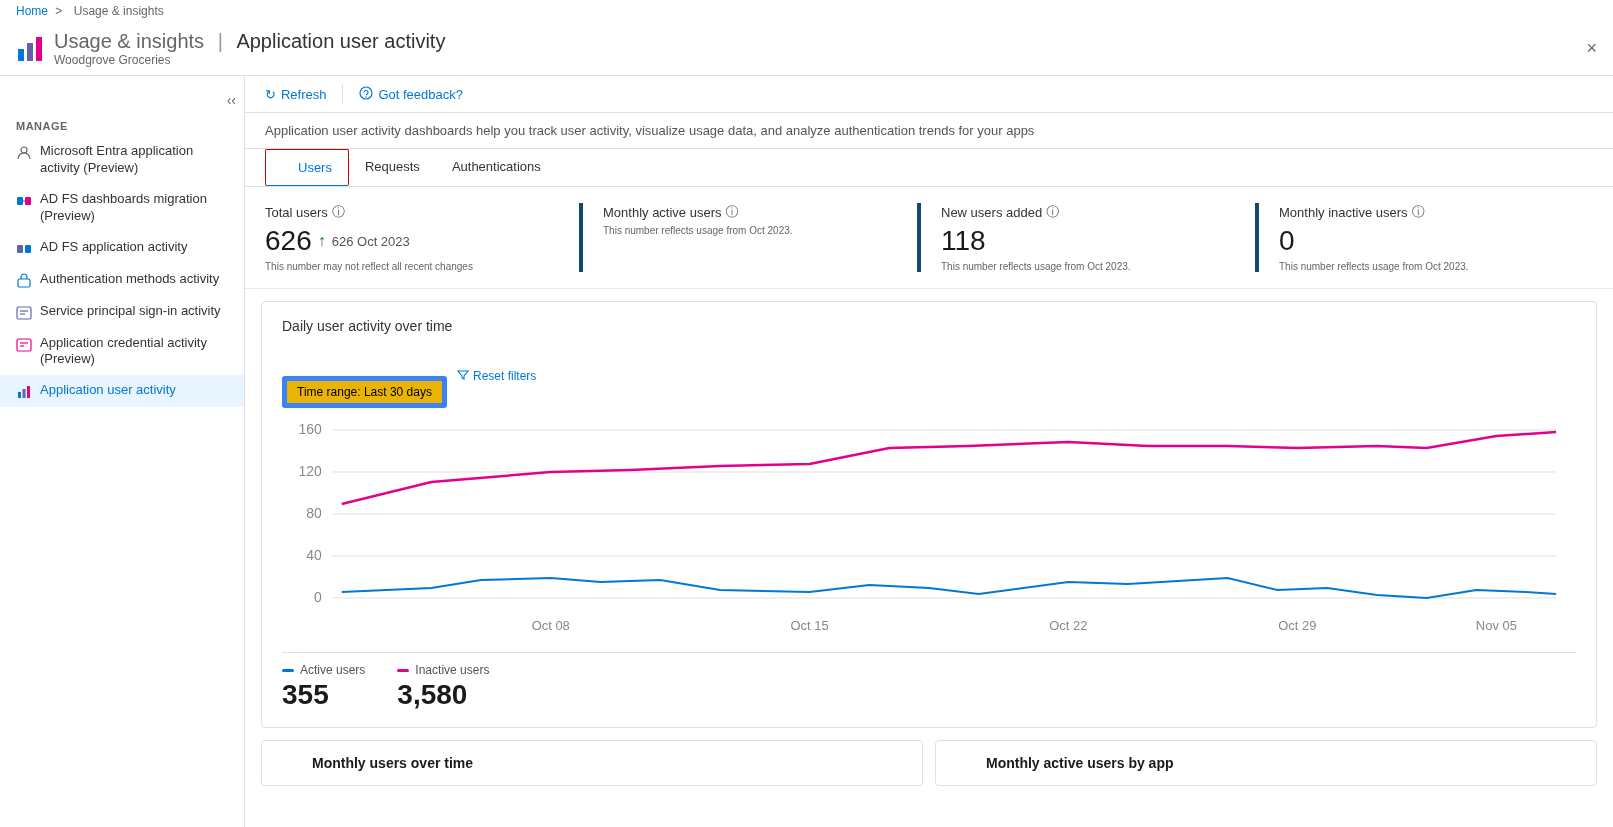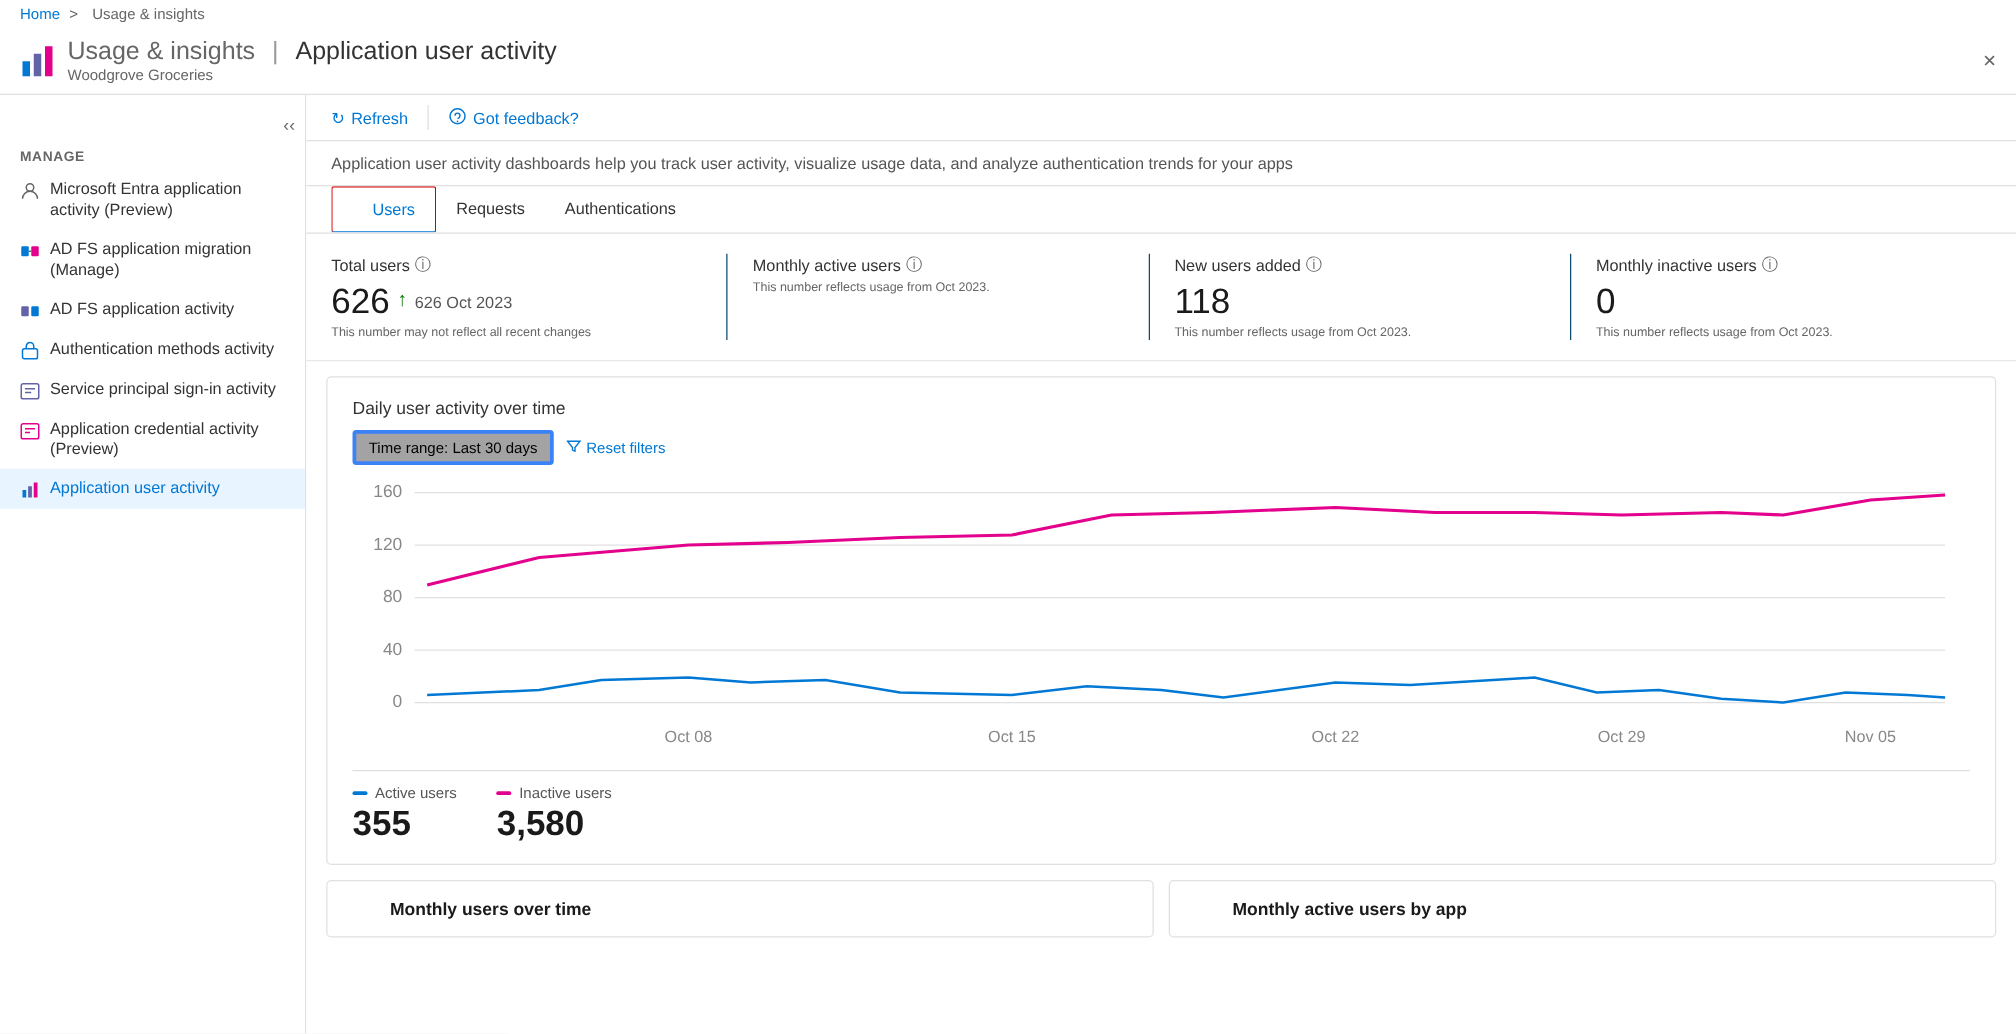--- a/index.html
+++ b/index.html
@@ -44,32 +44,32 @@
 
     
     .tabs { display: flex; align-items: center; gap: 0; padding: 0 20px; border-bottom: 1px solid #e0e0e0; }
     .tab { padding: 10px 16px; cursor: pointer; font-size: 13px; color: #333; border-bottom: 2px solid transparent; }
     .tab.active { color: #0078d4; border-bottom: 2px solid #0078d4; font-weight: 500; border: 2px solid #c00; border-bottom: 2px solid #0078d4; background: transparent; }
     .tab.active { border: 1.5px solid #c00; border-radius: 2px; color: #0078d4; }
 
     
     .stats-row { display: flex; gap: 0; padding: 16px 20px; border-bottom: 1px solid #e8e8e8; }
     .stat-card { flex: 1; padding: 0 20px 0 0; }
-    .stat-card:not(:last-child) { border-right: 1px solid #0c4a6e; margin-right: 20px; }
+    .stat-card:not(:last-child) { border-right: 4px solid #0c4a6e; margin-right: 20px; }
     .stat-label { font-size: 13px; color: #333; display: flex; align-items: center; gap: 4px; margin-bottom: 4px; }
     .stat-label .info-icon { color: #666; font-size: 13px; cursor: pointer; }
     .stat-value { font-size: 28px; font-weight: 300; color: #1a1a1a; display: flex; align-items: center; gap: 6px; }
     .stat-value .arrow-up { color: #107c10; font-size: 16px; }
     .stat-note { font-size: 10px; color: #666; margin-top: 4px; }
 
     
     .chart-section { padding: 16px 20px; border: 1px solid #e0e0e0; margin: 12px 16px; border-radius: 4px; }
     .chart-title { font-size: 14px; font-weight: 400; margin-bottom: 10px; }
     .chart-controls { display: flex; align-items: center; gap: 10px; margin-bottom: 12px; }
-    .time-range-btn { background: #a3a3a3; border: 3px solid #3b82f6; border-radius: 3px; padding: 4px 10px; font-size: 12px; cursor: pointer; }
+    .time-range-btn { background: #eab308; border: 5px solid #3b82f6; border-radius: 3px; padding: 4px 10px; font-size: 12px; cursor: pointer; margin-top: 32px; }
     .reset-btn { background: none; border: none; cursor: pointer; color: #0078d4; font-size: 12px; display: flex; align-items: center; gap: 4px; }
 
     .chart-container { width: 100%; height: 220px; position: relative; }
     .chart-svg { width: 100%; height: 100%; }
 
     
     .chart-legend { display: flex; gap: 32px; margin-top: 12px; padding-top: 10px; border-top: 1px solid #e0e0e0; }
     .legend-item { display: flex; flex-direction: column; gap: 2px; }
     .legend-label { display: flex; align-items: center; gap: 6px; font-size: 12px; color: #555; }
     .legend-dot { width: 12px; height: 3px; border-radius: 2px; }
@@ -130,21 +130,21 @@
       </div>
 
       <div class="sidebar-item">
         <span class="si-icon">
           <svg viewBox="0 0 16 16" fill="none">
               <rect x="1" y="4" width="6" height="8" rx="1" fill="#0078d4"></rect>
               <rect x="9" y="4" width="6" height="8" rx="1" fill="#e3008c"></rect>
               <path d="M7 8h2" stroke="#666" stroke-width="1.2"></path>
             </svg>
         </span>
-        <span class="si-label">AD FS application migration (Manage)</span>
+        <span class="si-label">AD FS dashboards migration (Preview)</span>
       </div>
 
       <div class="sidebar-item">
         <span class="si-icon">
           <svg viewBox="0 0 16 16" fill="none">
               <rect x="1" y="4" width="6" height="8" rx="1" fill="#6264a7"></rect>
               <rect x="9" y="4" width="6" height="8" rx="1" fill="#0078d4"></rect>
             </svg>
         </span>
         <span class="si-label">AD FS application activity</span>

